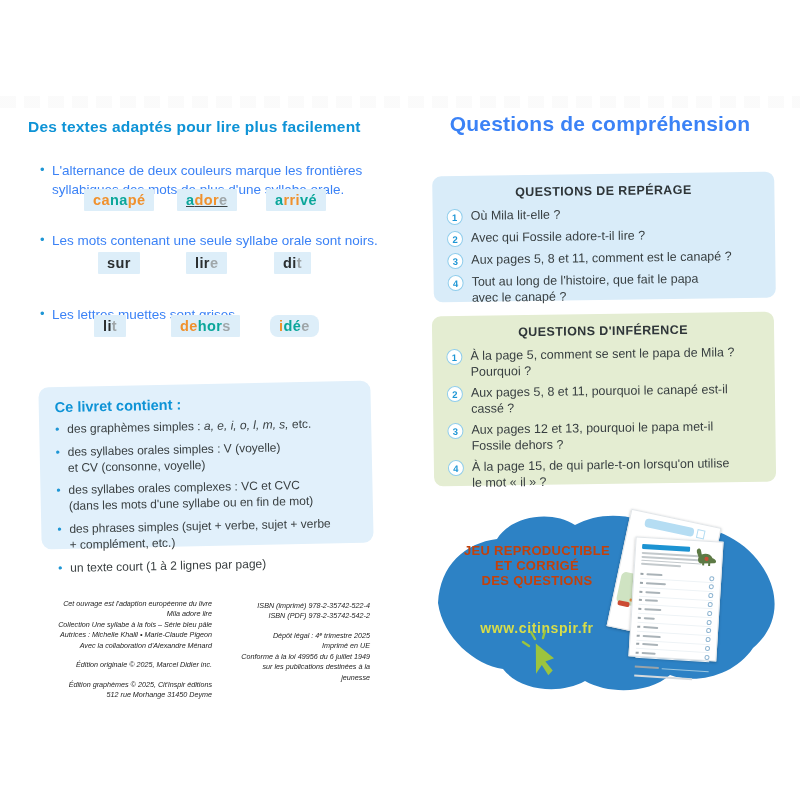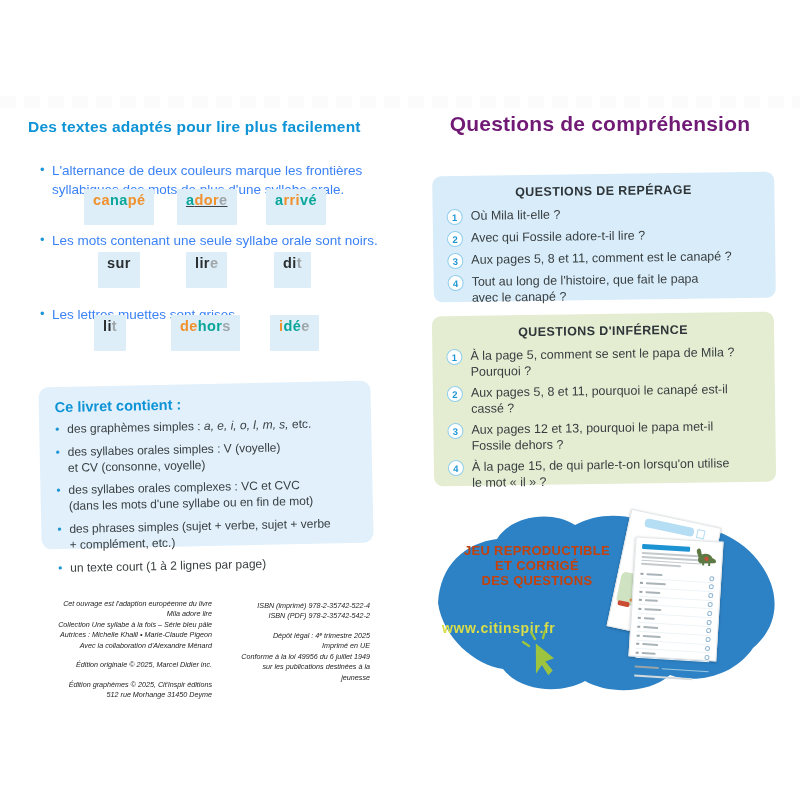--- a/index.html
+++ b/index.html
@@ -11,63 +11,63 @@
   
   #left-heading{position:absolute;left:28px;top:118px;margin:0;font-size:15.5px;
     font-weight:bold;color:#0e93d6;letter-spacing:.2px;}
   .bullet{position:absolute;left:28px;width:360px;margin:12px;font-size:13.5px;line-height:1.42;
     color:#3b82f6;white-space:pre-line;padding-left:12px;}
   .bullet::before{content:"•";position:absolute;left:0;color:#1e96d5;font-size:13px;}
   #bullet1{top:149px;} #bullet2{top:219px;} #bullet3{top:293px;}
 
   .word-row{position:absolute;left:0;top:0;width:400px;height:0;}
   #row1{top:189px;} #row2{top:252px;} #row3{top:315px;}
-  .chip{position:absolute;top:0;background:#ddeef9;padding:3px 9px 17px;font-size:14.5px;
+  .chip{position:absolute;top:0;background:#ddeef9;padding:3px 9px 3px;font-size:14.5px;
     font-weight:bold;letter-spacing:.4px;white-space:nowrap;border-radius:1px;}
   #row1 .chip-1{left:84px;} #row1 .chip-2{left:177px;text-decoration:underline;} #row1 .chip-3{left:266px;}
   #row2 .chip-1{left:98px;} #row2 .chip-2{left:186px;} #row2 .chip-3{left:274px;}
-  #row3 .chip-1{left:94px;} #row3 .chip-2{left:171px;} #row3 .chip-3{left:270px;}
+  #row3 .chip-1{left:94px;} #row3 .chip-2{left:171px;} #row3 .chip-3{left:270px;border-radius:8px;}
   .seg-orange{color:#f0912d;} .seg-teal{color:#0ba69a;} .seg-black{color:#2b2f30;} .seg-gray{color:#9fa6a9;}
 
   .livret-box{position:absolute;left:40px;top:384px;width:300px;height:138px;background:#e1f0fb;
     border-radius:10px;transform:rotate(-1.2deg);padding:12px 16px;}
   .livret-title{font-size:14.5px;font-weight:bold;color:#0e93d6;margin-bottom:7px;}
   #livret-list{list-style:none;margin:0;padding:0;font-size:12px;line-height:1.32;color:#3a4042;}
   #livret-list li{position:relative;padding-left:12px;margin-bottom:7px;white-space:pre-line;}
   #livret-list li::before{content:"•";position:absolute;left:0;color:#1e96d5;}
   #livret-list em{font-style:italic;}
 
   .colophon{position:absolute;font-size:7.2px;font-style:italic;color:#1d1d1d;
     text-align:right;line-height:1.45;}
   #colophon-left{left:40px;top:599px;width:172px;}
   #colophon-mid{left:238px;top:601px;width:132px;}
   .colophon .gap{height:9px;}
 
   
   #right-title{position:absolute;left:415px;top:112px;width:370px;margin:0;text-align:center;
-    font-size:21px;font-weight:bold;color:#701a75;letter-spacing:.2px;}
+    font-size:21px;font-weight:bold;color:#3b82f6;letter-spacing:.2px;}
   .qbox{position:absolute;left:433px;width:314px;border-radius:9px;padding:10px 14px;}
   #box-reperage{top:174px;height:106px;background:#d9ecf9;transform:rotate(-.8deg);}
   #box-inference{top:314px;height:150px;background:#e4edd2;transform:rotate(-.8deg);}
   .qbox-title{text-align:center;font-size:12.5px;font-weight:bold;color:#2e3538;
     letter-spacing:.4px;margin-bottom:8px;}
   .q{display:flex;gap:8px;margin-bottom:5px;}
   .qnum{flex:0 0 auto;width:14px;height:14px;margin-top:1px;border:1.6px solid #8fcdec;
     border-radius:50%;background:#fff;color:#1e96d5;font-size:9.5px;font-weight:bold;
     display:flex;align-items:center;justify-content:center;}
   .qtext{font-size:12.5px;line-height:1.28;color:#373e40;white-space:pre-line;}
 
   
   .blob-wrap{position:absolute;left:435px;top:503px;width:345px;height:200px;}
   .blob-svg{position:absolute;left:0;top:0;}
   .blob-headline{position:absolute;left:7px;top:40px;width:190px;text-align:center;
     font-size:13px;font-weight:bold;color:#c2410c;line-height:1.17;letter-spacing:.3px;}
   .blob-sub{position:absolute;left:7px;top:84px;width:190px;text-align:center;
     font-size:12.5px;color:#ffffff;line-height:1.2;}
-  .blob-url{position:absolute;left:7px;top:117px;width:190px;text-align:left;
+  .blob-url{position:absolute;left:7px;top:117px;width:190px;text-align:center;
     font-size:14px;font-weight:bold;color:#d8dd49;letter-spacing:.6px;}
   .cursor-svg{position:absolute;left:86px;top:126px;}
 
   .ws{position:absolute;background:#ffffff;border:1px solid #e2e6e9;
     box-shadow:0 1px 3px rgba(0,0,0,.28);}
   .ws.back{left:183px;top:14px;width:90px;height:118px;transform:rotate(12deg);}
   .ws.front{left:197px;top:36px;width:88px;height:120px;transform:rotate(3.5deg);padding:6px;box-sizing:border-box;}
   .ws-banner{display:flex;gap:3px;justify-content:center;margin-top:5px;}
   .ws-banner .pill{width:50px;height:9px;background:#b5ddf3;border-radius:4px;}
   .ws-banner .stamp{width:8px;height:9px;background:#fff;border:1px solid #b5ddf3;box-sizing:border-box;}

